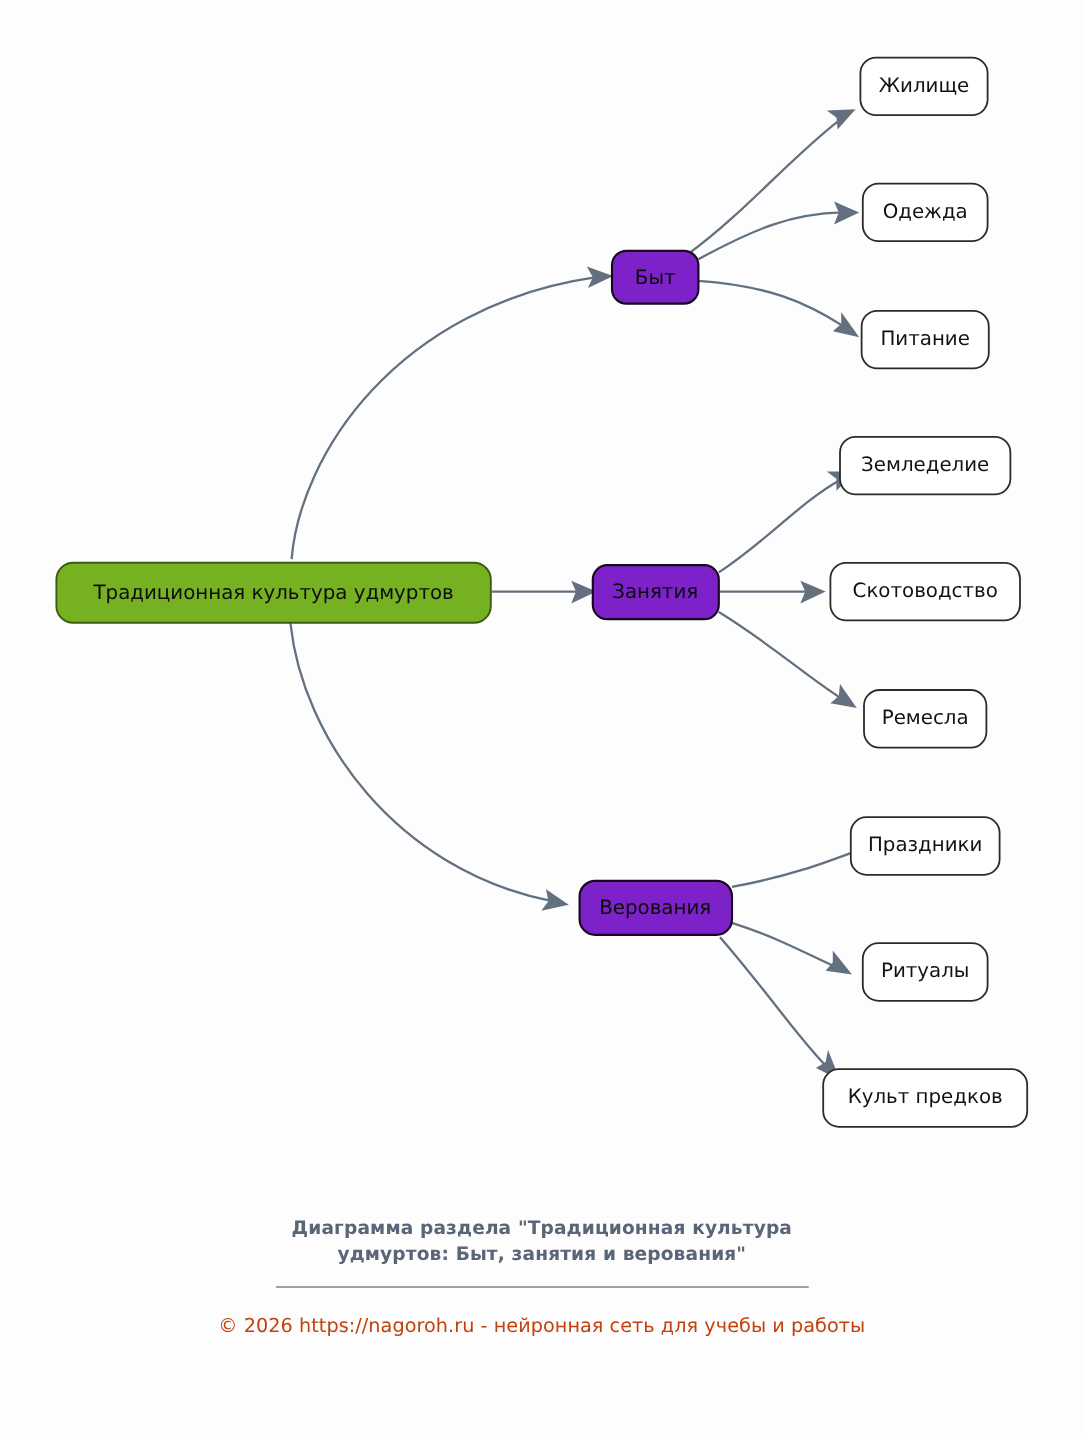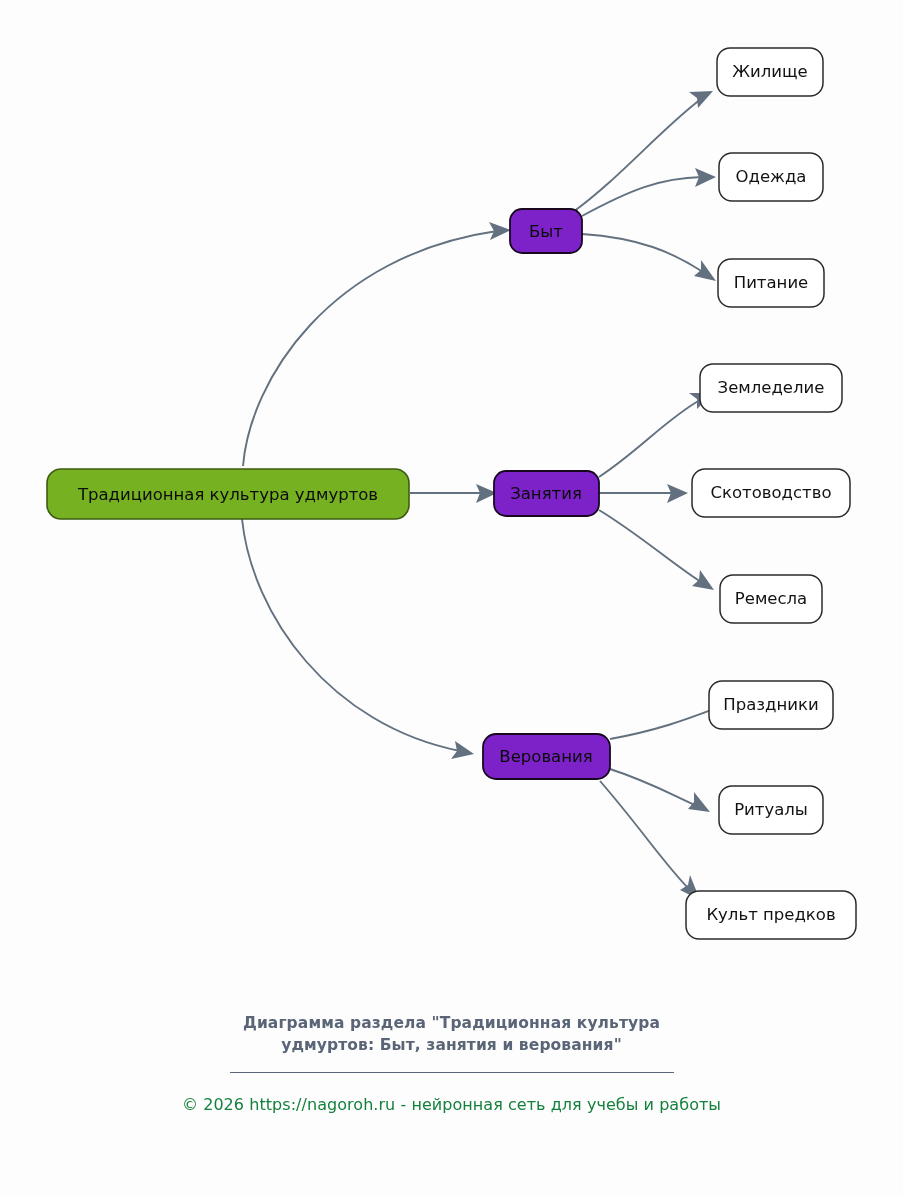--- a/index.html
+++ b/index.html
@@ -87,21 +87,21 @@
   }
   #divider {
     width: 444px;
     height: 0;
     border-top: 1.6px solid #5a6577;
     margin: 16px auto 0 auto;
   }
   #copyright {
     font-family: "DejaVu Sans", sans-serif;
     font-size: 16px;
-    color: #15803d;
+    color: #c2410c;
     margin-top: 22px;
     letter-spacing: 0.05px;
   }
 </style>
 </head>
 <body>
 
 <div id="page">
 
   <svg id="diagram-svg" viewBox="0 0 903 1195">

